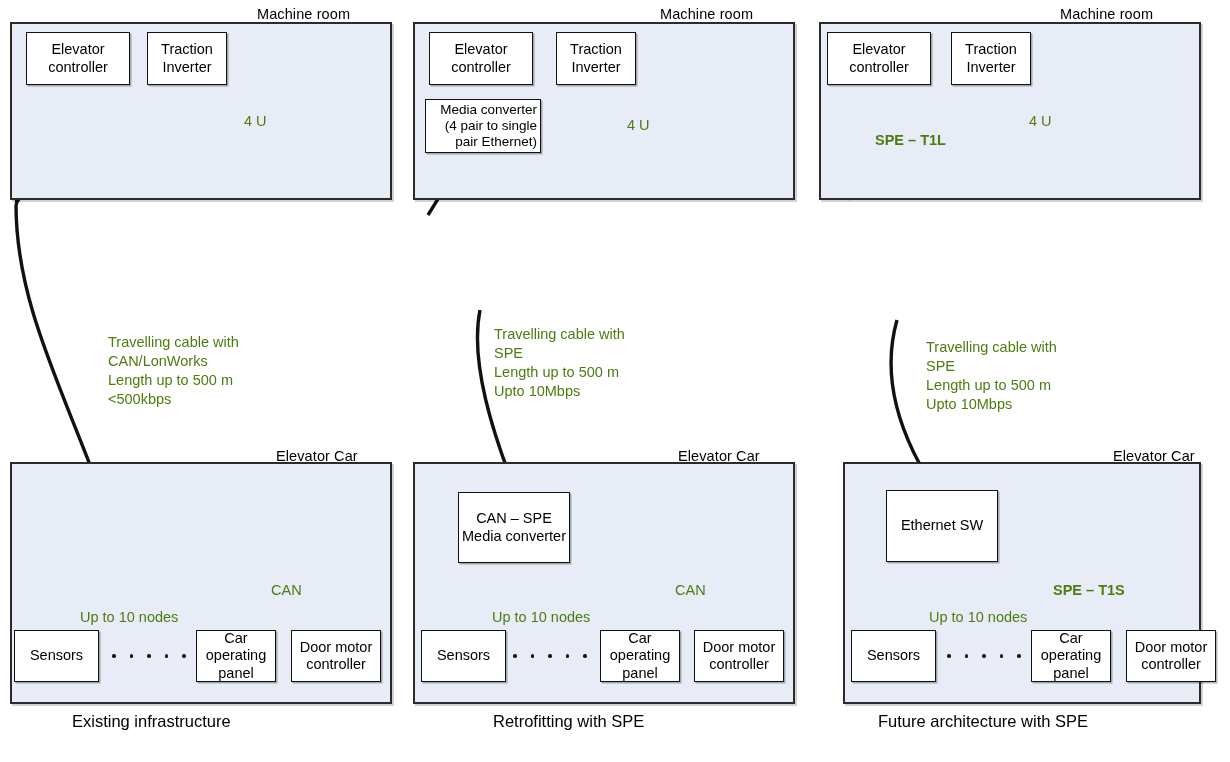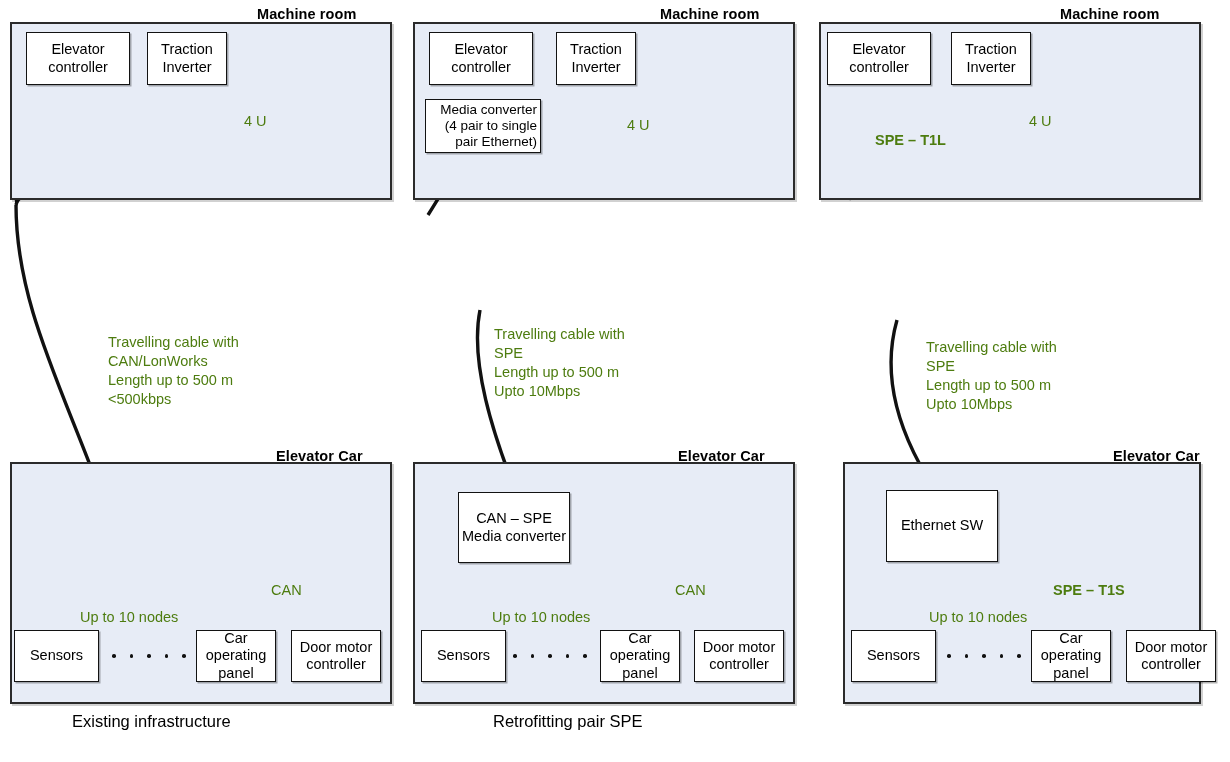--- a/index.html
+++ b/index.html
@@ -18,21 +18,21 @@
   
   .panel {
     position: absolute;
     background: #e7ecf6;
     border: 2px solid #2b2b2b;
     box-shadow: 2px 2px 0 rgba(0,0,0,0.18);
   }
   .panel-title {
     position: absolute;
     font-size: 14.5px;
-    font-weight: bold;
+    font-weight: normal;
     color: #000;
     white-space: nowrap;
     letter-spacing: .1px;
   }
 
   
   .box {
     position: absolute;
     background: #ffffff;
     border: 1.6px solid #121212;
@@ -427,21 +427,21 @@
       <i></i>
       <i></i>
   </div>
   <div class="box" style="left:600px; top:630px; width:80px; height:52px;">Car
 operating
 panel</div>
   <div class="box" style="left:694px; top:630px; width:90px; height:52px;">Door
 motor
 controller</div>
 
-  <div class="caption" style="left:493px; top:712px;">Retrofitting pair SPE</div>
+  <div class="caption" style="left:493px; top:712px;">Retrofitting with SPE</div>
 
   <div class="panel-title" style="left:1060px; top:6px;">Machine room</div>
   <div class="panel" style="left:819px; top:22px; width:382px; height:178px;"></div>
 
   <div class="box" style="left:827px; top:32px; width:104px; height:53px;">Elevator
 controller</div>
   <div class="box" style="left:951px; top:32px; width:80px; height:53px;">Traction
 Inverter</div>
   <div class="label bold" style="left:875px; top:131px;">SPE – T1L</div>
   <div class="label" style="left:1029px; top:112px;">4 U</div>
@@ -467,16 +467,17 @@
       <i></i>
       <i></i>
   </div>
   <div class="box" style="left:1031px; top:630px; width:80px; height:52px;">Car
 operating
 panel</div>
   <div class="box" style="left:1126px; top:630px; width:90px; height:52px;">Door
 motor
 controller</div>
 
+  <div class="caption" style="left:878px; top:712px;">Future architecture with SPE</div>
 
   <div class="watermark" style="left:1044px; top:738px;">www.cntronics.com</div>
 
 </div>
 
 </body></html>

